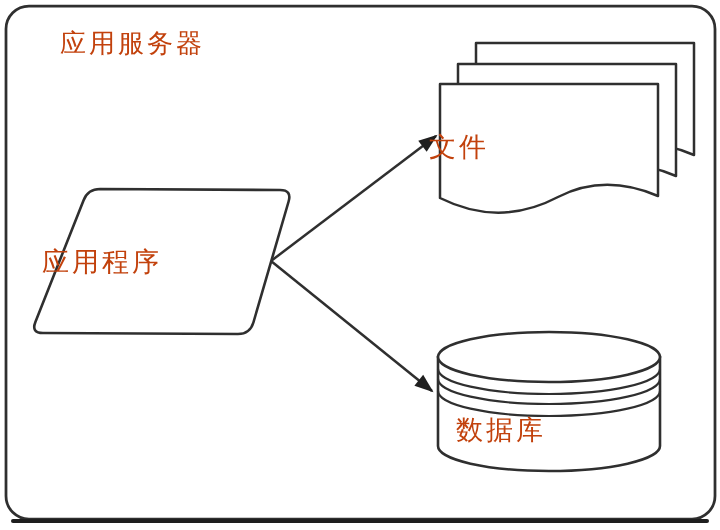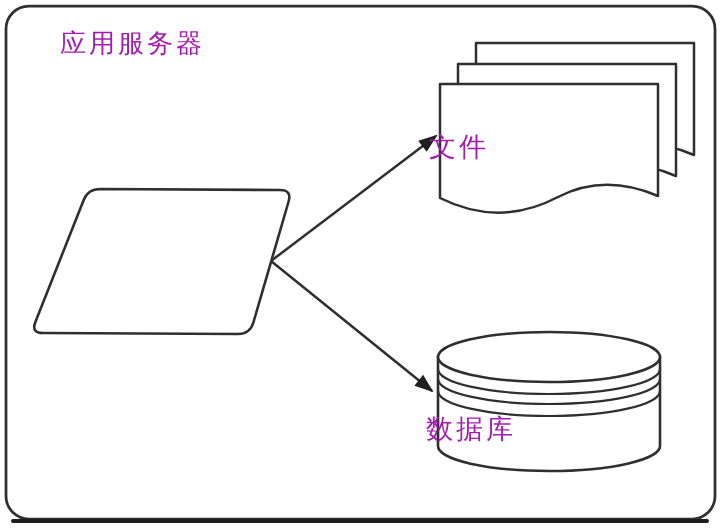--- a/index.html
+++ b/index.html
@@ -15,39 +15,39 @@
     background: #ffffff;
     overflow: hidden;
   }
   .stage svg {
     position: absolute;
     left: 0;
     top: 0;
   }
   .label {
     position: absolute;
-    color: #a21caf;
+    color: #c2410c;
     font-size: 27px;
     font-weight: 500;
     letter-spacing: 3px;
     white-space: nowrap;
     line-height: 1.25;
     -webkit-font-smoothing: antialiased;
   }
   .label.centered {
     width: 240px;
   }
   .frame-title {
     left: 60px;
     top: 27px;
     font-size: 26px;
   }
   .app-label   { left: 42px;  top: 245px; }
   .files-label { left: 429px; top: 130px; }
-  .db-label    { left: 426px; top: 413px; font-family: Liberation Serif, serif; }
+  .db-label    { left: 456px; top: 413px; }
 </style>
 </head>
 <body>
 
 <div class="stage">
 
   <svg width="720" height="530" viewBox="0 0 720 530">
     <defs>
       <marker id="ah" markerUnits="userSpaceOnUse" markerWidth="22" markerHeight="18" refX="18" refY="8.5" orient="auto">
         <path d="M1,1.5 L20,8.5 L1,15.5 Z" fill="#1f1f1f"></path>
@@ -88,18 +88,19 @@
       <path d="M438,357 L438,446 A 111 25 0 0 0 660,446 L660,357 Z" fill="#ffffff" stroke="#2f2f2f" stroke-width="2.6"></path>
       <ellipse cx="549" cy="357" rx="111" ry="25" fill="#ffffff" stroke="#2f2f2f" stroke-width="2.6"></ellipse>
       <path d="M438,369 A 111 25 0 0 0 660,369" fill="none" stroke="#2f2f2f" stroke-width="2.2"></path>
       <path d="M438,379 A 111 25 0 0 0 660,379" fill="none" stroke="#2f2f2f" stroke-width="2.2"></path>
       <path d="M438,391 A 111 25 0 0 0 660,391" fill="none" stroke="#2f2f2f" stroke-width="2.2"></path>
     </g>
   </svg>
 
   <div class="label frame-title">应用服务器</div>
 
+  <div class="label centered app-label">应用程序</div>
 
   <div class="label centered files-label">文件</div>
 
   <div class="label centered db-label">数据库</div>
 
 </div>
 
 </body></html>

